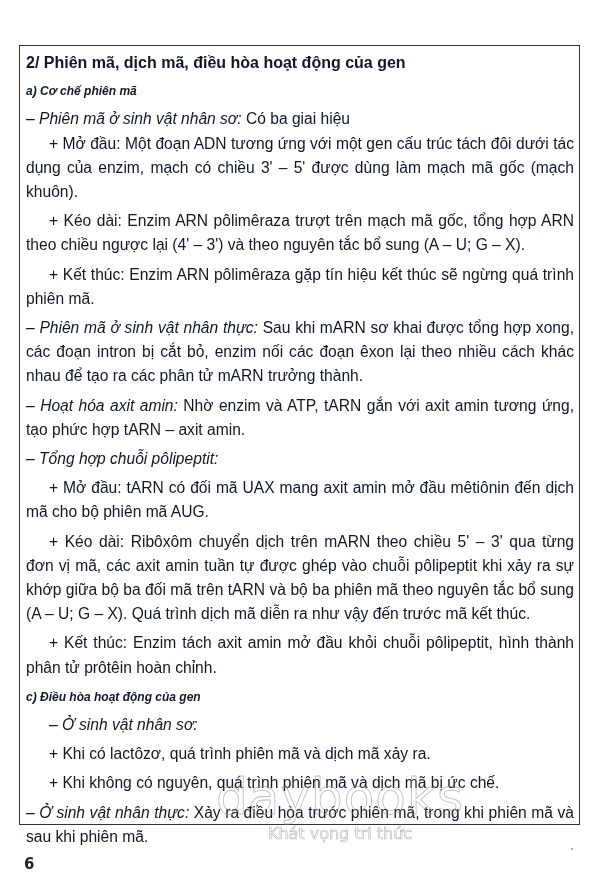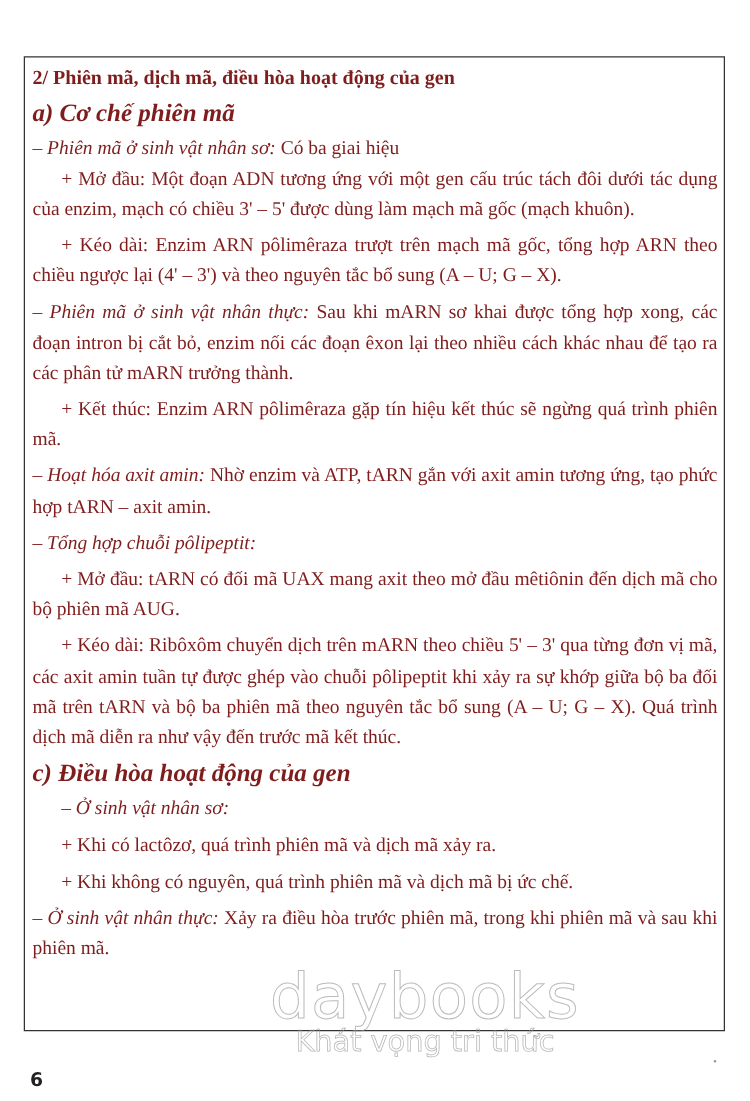--- a/index.html
+++ b/index.html
@@ -5,60 +5,61 @@
   html, body { margin: 0; padding: 0; }
   body {
     width: 600px; height: 881px; background: #ffffff; position: relative; overflow: hidden;
     font-family: "DejaVu Serif", "Liberation Serif", serif; color: #1a1a1a;
   }
   .box {
     position: absolute; left: 19px; top: 45px; width: 561px; height: 780px;
     border: 1.3px solid #333; box-sizing: border-box; padding: 3px 5px 0 6px;
   }
   .p {
-    font-family: Liberation Serif, serif;
+    font-family: Liberation Sans, sans-serif;
     font-size: 15.6px; line-height: 24.2px; text-align: justify; margin: 0;
-    color: #7f1d1d;
+    color: #0f172a;
   }
   .h1 { font-weight: bold; font-size: 16px; margin-bottom: 4px; margin-top: 2px;}
-  .h2 { font-weight: bold; font-style: italic; font-size: 20px; margin-bottom: 4px; }
+  .h2 { font-weight: bold; font-style: italic; font-size: 12px; margin-bottom: 4px; }
   .ind { text-indent: 23px; }
   .ind2 { padding-left: 23px; }
   .gap { margin-bottom: 5px; }
   .it { font-style: italic; }
   .pagenum {
     position: absolute; left: 24px; top: 855px;
     font-family: "DejaVu Sans", sans-serif; font-weight: bold; font-size: 15px; color: #222;
   }
   .wm {
     position: absolute; left: 210px; top: 768px; width: 260px; text-align: center;
     color: transparent; -webkit-text-stroke: 0.8px rgba(150,150,150,0.65);
     font-family: "DejaVu Sans", sans-serif; pointer-events: none;
   }
   .wm1 { font-size: 50px; line-height: 58px; letter-spacing: 1px; }
-  .wm2 { font-size: 23px; line-height: 28px; margin-top: -6px; -webkit-text-stroke: 0.6px rgba(150,150,150,0.7); }
+  .wm2 { font-size: 16px; line-height: 28px; margin-top: -6px; -webkit-text-stroke: 0.6px rgba(150,150,150,0.7); }
   .dot { position: absolute; left: 571px; top: 848px; width: 2px; height: 2px; background: #999; border-radius: 1px;}
 </style>
 </head>
 <body>
 
 <div class="box">
   <p class="p h1">2/ Phiên mã, dịch mã, điều hòa hoạt động của gen</p>
 
   <p class="p h2">a) Cơ chế phiên mã</p>
   <p class="p"><span class="it">– Phiên mã ở sinh vật nhân sơ:</span><span> Có ba giai hiệu</span></p>
   <p class="p ind gap">+ Mở đầu: Một đoạn ADN tương ứng với một gen cấu trúc tách đôi dưới tác dụng của enzim, mạch có chiều 3' – 5' được dùng làm mạch mã gốc (mạch khuôn).</p>
   <p class="p ind gap">+ Kéo dài: Enzim ARN pôlimêraza trượt trên mạch mã gốc, tổng hợp ARN theo chiều ngược lại (4' – 3') và theo nguyên tắc bổ sung (A – U; G – X).</p>
+  <p class="p ind gap">+ Kết thúc: Enzim ARN pôlimêraza gặp tín hiệu kết thúc sẽ ngừng quá trình phiên mã.</p>
   <p class="p gap"><span class="it">– Phiên mã ở sinh vật nhân thực:</span><span> Sau khi mARN sơ khai được tổng hợp xong, các đoạn intron bị cắt bỏ, enzim nối các đoạn êxon lại theo nhiều cách khác nhau để tạo ra các phân tử mARN trưởng thành.</span></p>
-  <p class="p ind gap">+ Kết thúc: Enzim ARN pôlimêraza gặp tín hiệu kết thúc sẽ ngừng quá trình phiên mã.</p>
 
   <p class="p gap"><span class="it">– Hoạt hóa axit amin:</span><span> Nhờ enzim và ATP, tARN gắn với axit amin tương ứng, tạo phức hợp tARN – axit amin.</span></p>
   <p class="p it gap">– Tổng hợp chuỗi pôlipeptit:</p>
-  <p class="p ind gap">+ Mở đầu: tARN có đối mã UAX mang axit theo mở đầu mêtiônin đến dịch mã cho bộ phiên mã AUG.</p>
+  <p class="p ind gap">+ Mở đầu: tARN có đối mã UAX mang axit amin mở đầu mêtiônin đến dịch mã cho bộ phiên mã AUG.</p>
   <p class="p ind gap">+ Kéo dài: Ribôxôm chuyển dịch trên mARN theo chiều 5' – 3' qua từng đơn vị mã, các axit amin tuần tự được ghép vào chuỗi pôlipeptit khi xảy ra sự khớp giữa bộ ba đối mã trên tARN và bộ ba phiên mã theo nguyên tắc bổ sung (A – U; G – X). Quá trình dịch mã diễn ra như vậy đến trước mã kết thúc.</p>
+  <p class="p ind gap">+ Kết thúc: Enzim tách axit amin mở đầu khỏi chuỗi pôlipeptit, hình thành phân tử prôtêin hoàn chỉnh.</p>
 
   <p class="p h2">c) Điều hòa hoạt động của gen</p>
   <p class="p it ind2 gap">– Ở sinh vật nhân sơ:</p>
   <p class="p ind2 gap">+ Khi có lactôzơ, quá trình phiên mã và dịch mã xảy ra.</p>
   <p class="p ind2 gap">+ Khi không có nguyên, quá trình phiên mã và dịch mã bị ức chế.</p>
   <p class="p"><span class="it">– Ở sinh vật nhân thực:</span><span> Xảy ra điều hòa trước phiên mã, trong khi phiên mã và sau khi phiên mã.</span></p>
 </div>
 
 <div class="wm">
   <div class="wm1">daybooks</div>

